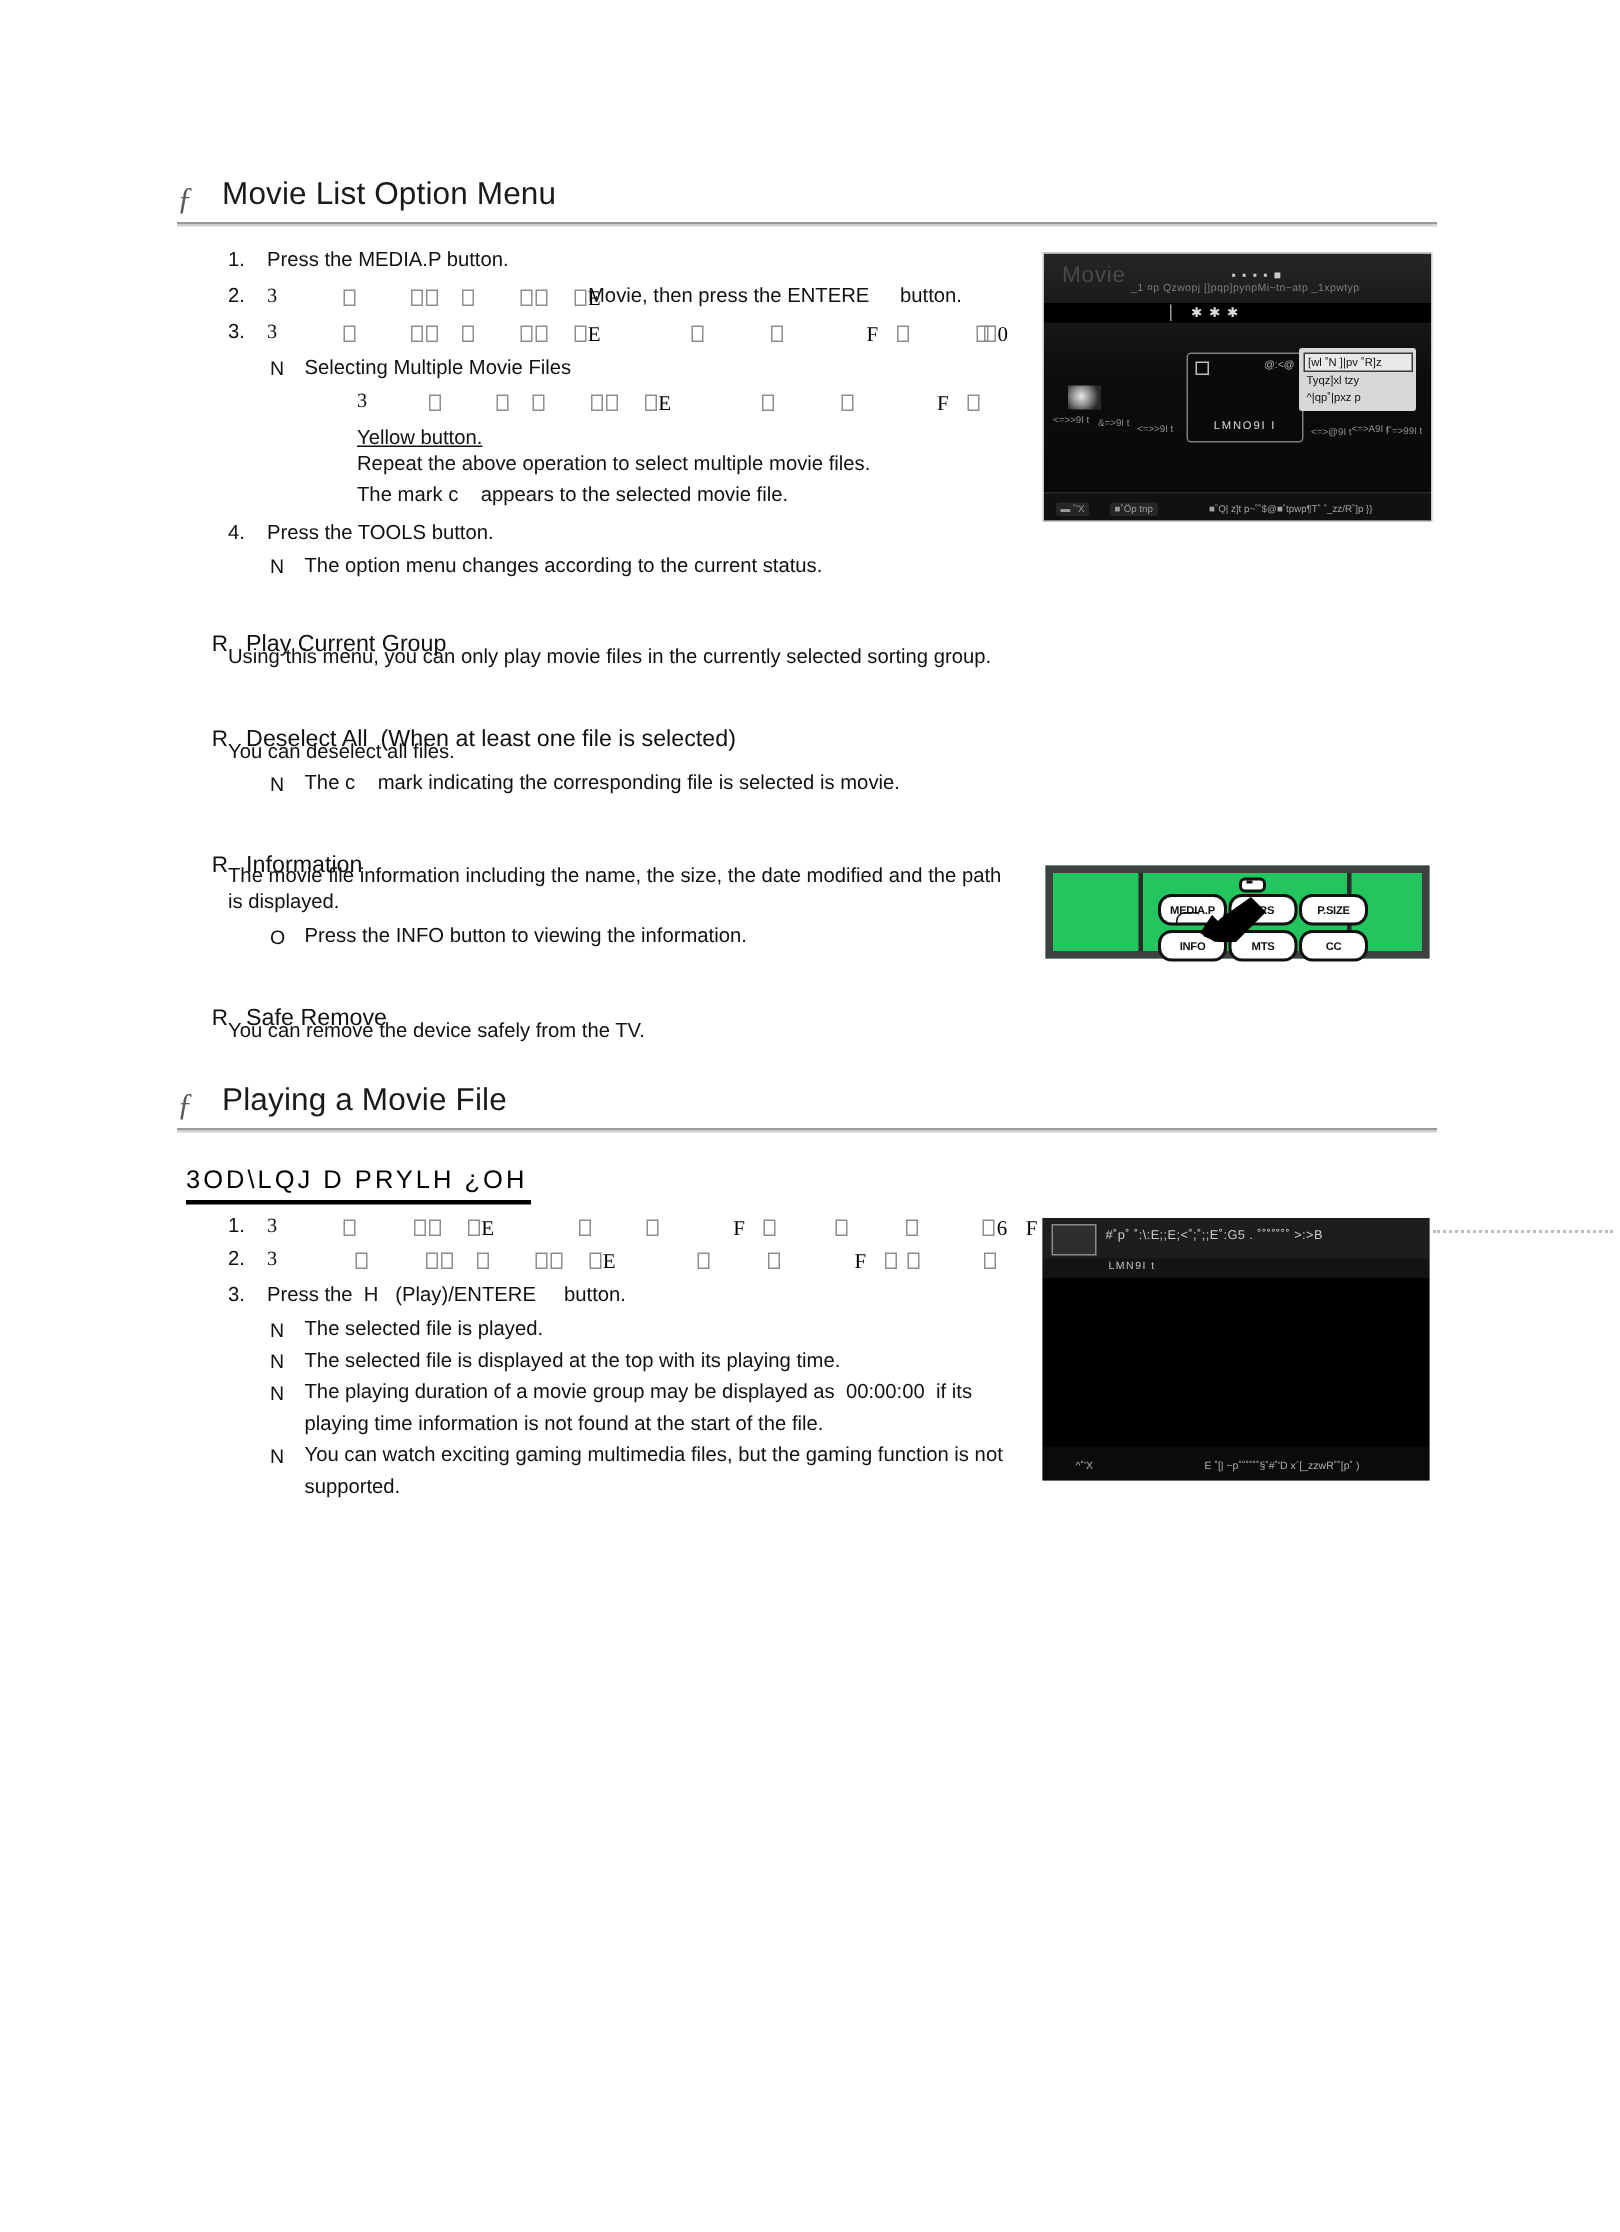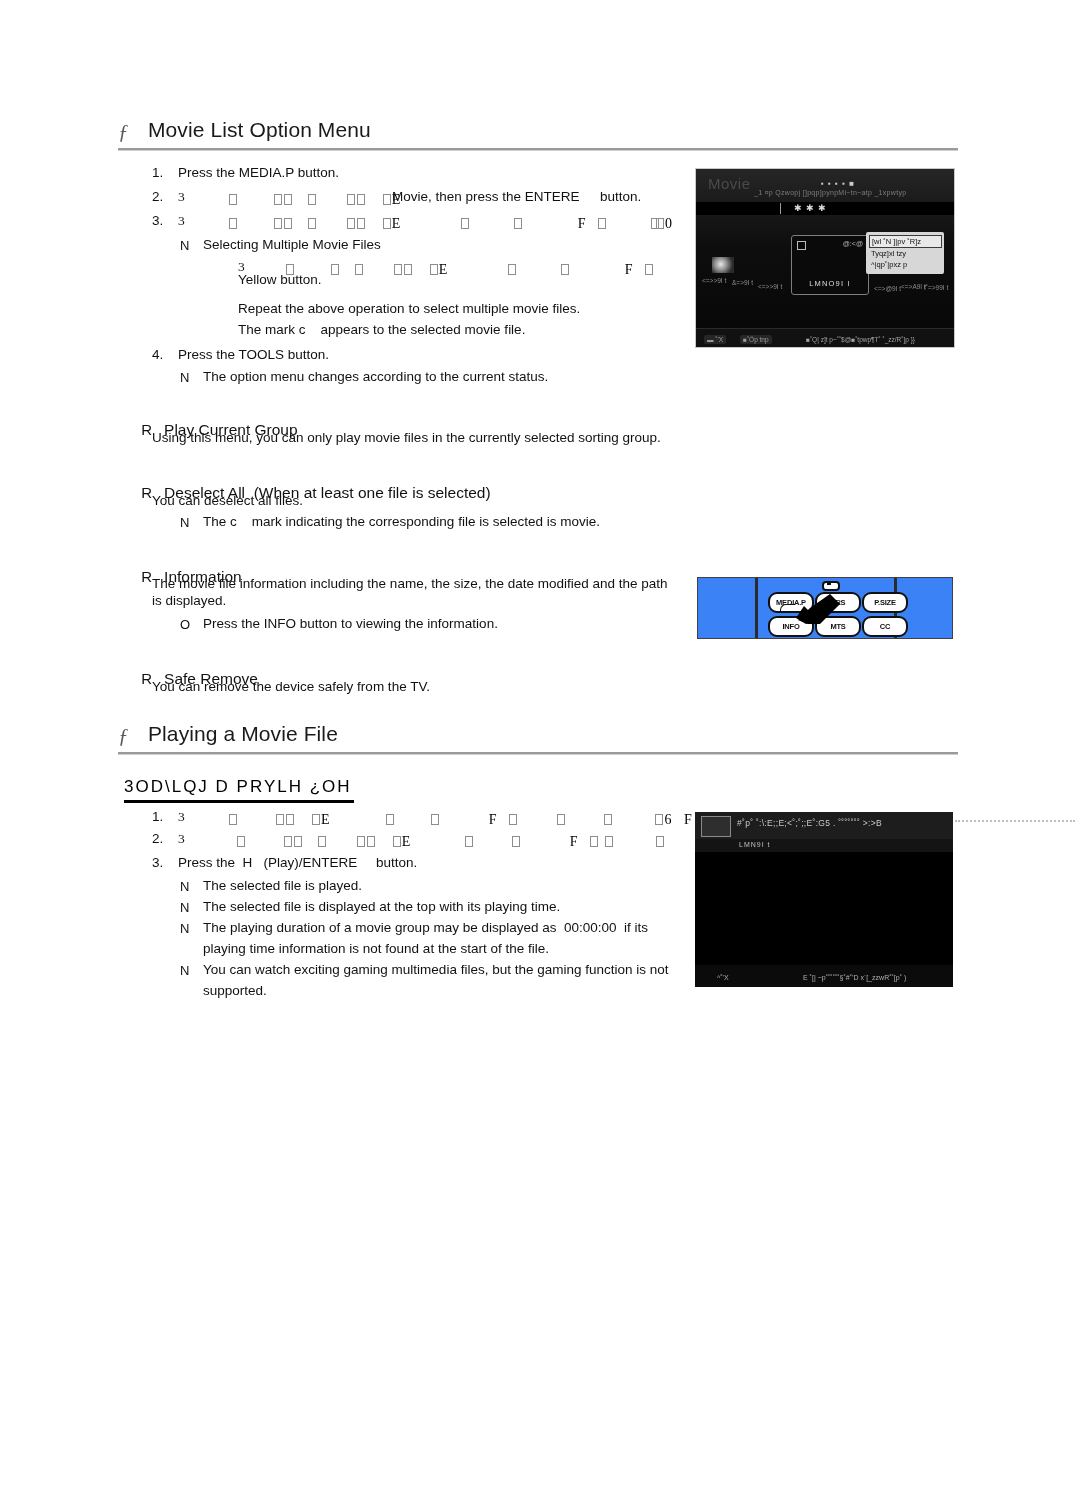--- a/index.html
+++ b/index.html
@@ -282,22 +282,22 @@
     white-space: nowrap;
   }
 
   
   .fig-remote {
     position: absolute;
     left: 697px;
     top: 577px;
     width: 256px;
     height: 62px;
-    background: #3b82f6;
-    border: 1px solid #404040;
+    background: #22c55e;
+    border: 5px solid #404040;
     box-sizing: border-box;
   }
   .fig-remote .divider {
     position: absolute;
     top: 0;
     bottom: 0;
     width: 3px;
     background: #2b2b2b;
   }
   .fig-remote .btn {
@@ -509,21 +509,21 @@
     <span class="tofu" style="margin-left:10px;"></span>
     <span class="tofu" style="margin-left:26px;"></span><span class="tofu"></span>
     <span class="tofu" style="margin-left:12px;"></span><span class="gl">E</span>
     <span class="tofu" style="margin-left:56px;"></span>
     <span class="tofu" style="margin-left:40px;"></span>
     <span class="gl" style="margin-left:50px;">F</span>
     <span class="tofu" style="margin-left:8px;"></span>
     <span class="tofu" style="margin-left:40px;"></span>
   </div>
 
-  <div class="ln" style="left:238px; top:272px;">Yellow button.</div>
+  <div class="ln" style="left:238px; top:284px;text-decoration:underline;">Yellow button.</div>
   <div class="ln" style="left:238px; top:301px;">Repeat the above operation to select multiple movie files.</div>
   <div class="ln" style="left:238px; top:322px;">The mark c    appears to the selected movie file.</div>
 
   <div class="num" style="left:152px; top:347px;">4.</div>
   <div class="ln" style="left:178px; top:347px;">Press the TOOLS button.</div>
   <div class="note-mark" style="left:180px; top:370px;">N</div>
   <div class="ln" style="left:203px; top:369px;">The option menu changes according to the current status.</div>
 
   <div class="opt-title" style="left:124px; top:403px;">
     <span class="bullet">R</span><span>Play Current Group</span>

